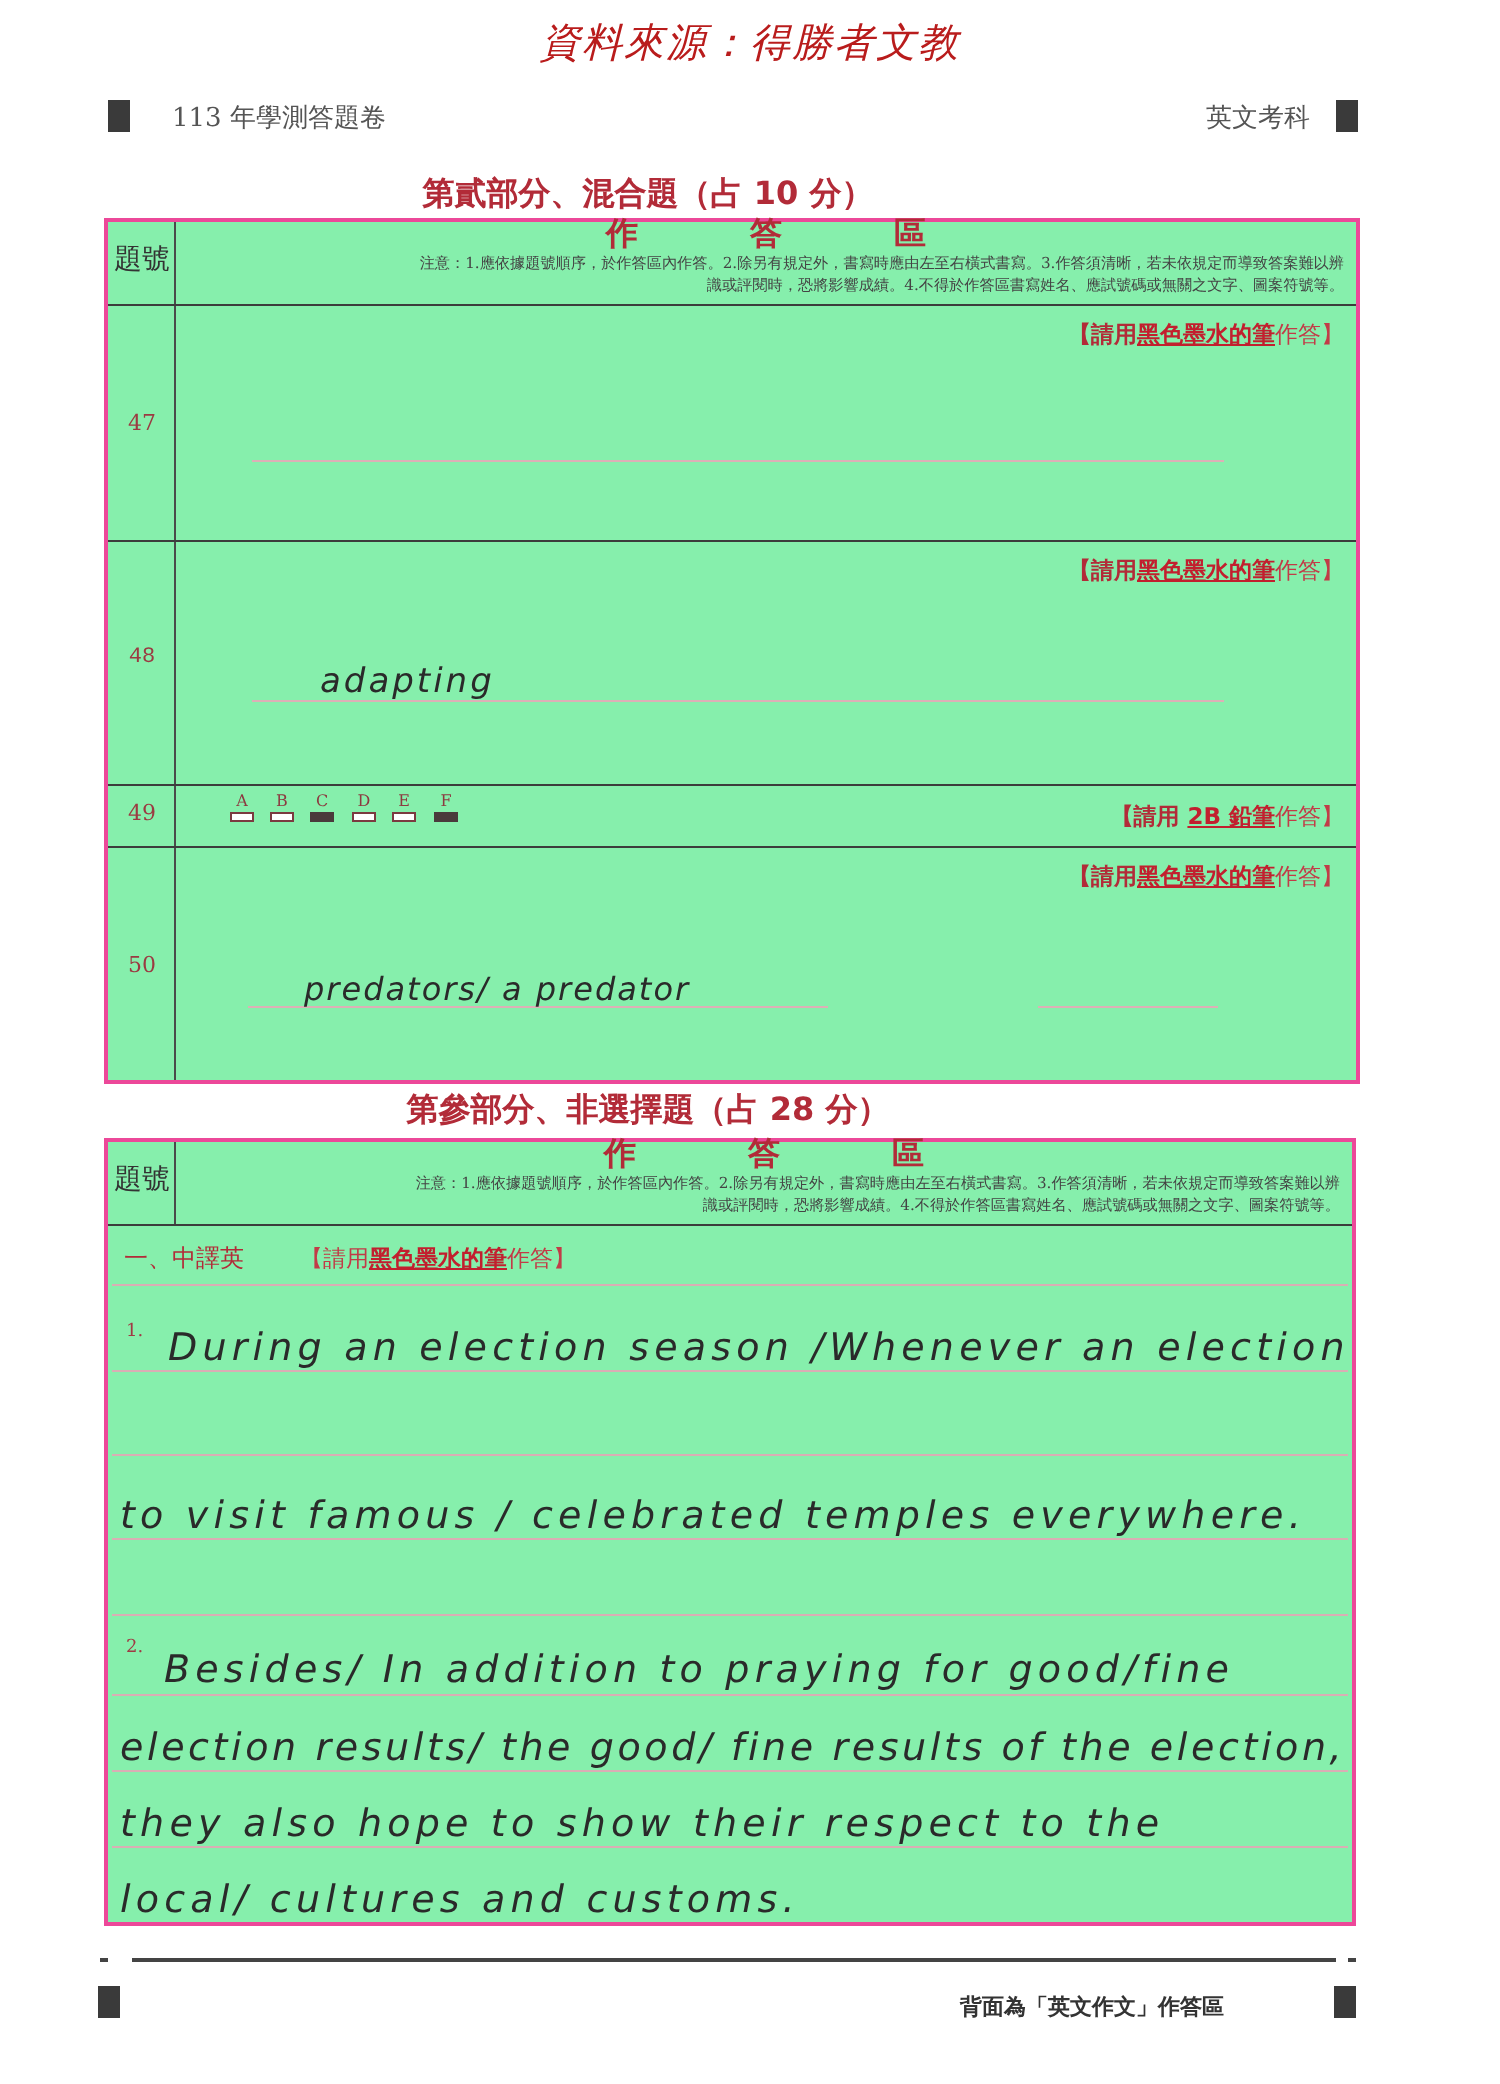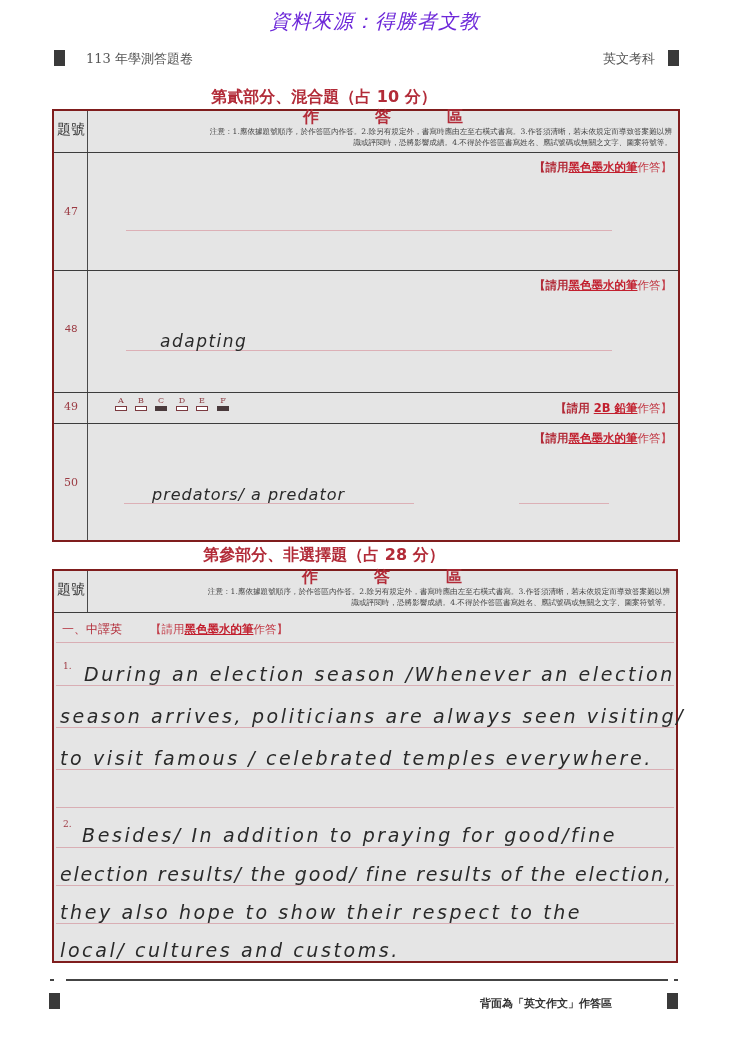--- a/index.html
+++ b/index.html
@@ -3,36 +3,36 @@
 <meta charset="utf-8">
 <style>
   * { box-sizing: border-box; margin: 0; padding: 0; }
   html, body { width: 750px; height: 1042px; background: #ffffff; overflow: hidden; }
   body { position: relative; font-family: "DejaVu Serif", serif; color: #333; }
 
   .abs { position: absolute; }
 
   .source-note {
     left: 0; width: 750px; top: 8px; text-align: center;
-    font-family: "DejaVu Serif", serif; font-size: 20px; color: #6d28d9;
+    font-family: "DejaVu Serif", serif; font-size: 20px; color: #b91c1c;
     font-style: italic; letter-spacing: 1px;
   }
 
   .reg-mark { width: 11px; height: 16px; background: #3a3a3a; }
 
   .hdr-left { left: 86px; top: 50px; font-size: 13px; color: #555; }
   .hdr-right { right: 95px; top: 50px; font-size: 13px; color: #555; }
 
   .section-title {
     left: 0; width: 648px; text-align: center;
     font-family: "DejaVu Sans", sans-serif; font-weight: bold;
     font-size: 16px; color: #b22b38;
   }
 
-  .tbl { border: 2px solid #7f1d1d; background: #e5e5e5; }
+  .tbl { border: 2px solid #ec4899; background: #86efac; }
 
   .hrow { position: absolute; left: 0; right: 0; border-bottom: 1.5px solid #3c3c3c; }
   .qcol { position: absolute; left: 0; top: 0; bottom: 0; width: 34px; border-right: 1.5px solid #4a4a4a; }
 
   .tihao {
     position: absolute; left: 0; width: 34px; top: 10px;
     text-align: center; font-size: 14px; color: #333;
     font-family: "DejaVu Serif", serif;
   }
 
@@ -195,21 +195,20 @@
     <div class="line-rule" style="top:72px;"></div>
     <div class="line-rule" style="top:114px;"></div>
     <div class="line-rule" style="top:156px;"></div>
     <div class="line-rule" style="top:194px;"></div>
     <div class="line-rule" style="top:234px;"></div>
     <div class="line-rule" style="top:272px;"></div>
     <div class="line-rule" style="top:310px;"></div>
 
     <div class="item-num" style="left:9px; top:48px;">1.</div>
     <div class="big-hand" style="left:30px; top:50px;">During an election season /Whenever an election</div>
-    <div class="big-hand" style="top:92px;">season arrives, politicians are always seen visiting/</div>
     <div class="big-hand" style="top:134px;">to visit famous / celebrated temples everywhere.</div>
 
     <div class="item-num" style="left:9px; top:206px;">2.</div>
     <div class="big-hand" style="left:28px; top:211px;">Besides/ In addition to praying for good/fine</div>
     <div class="big-hand" style="top:250px; letter-spacing:1.8px;">election results/ the good/ fine results of the election,</div>
     <div class="big-hand" style="top:288px;">they also hope to show their respect to the</div>
     <div class="big-hand" style="top:326px;">local/ cultures and customs.</div>
   </div>
 </div>
 

